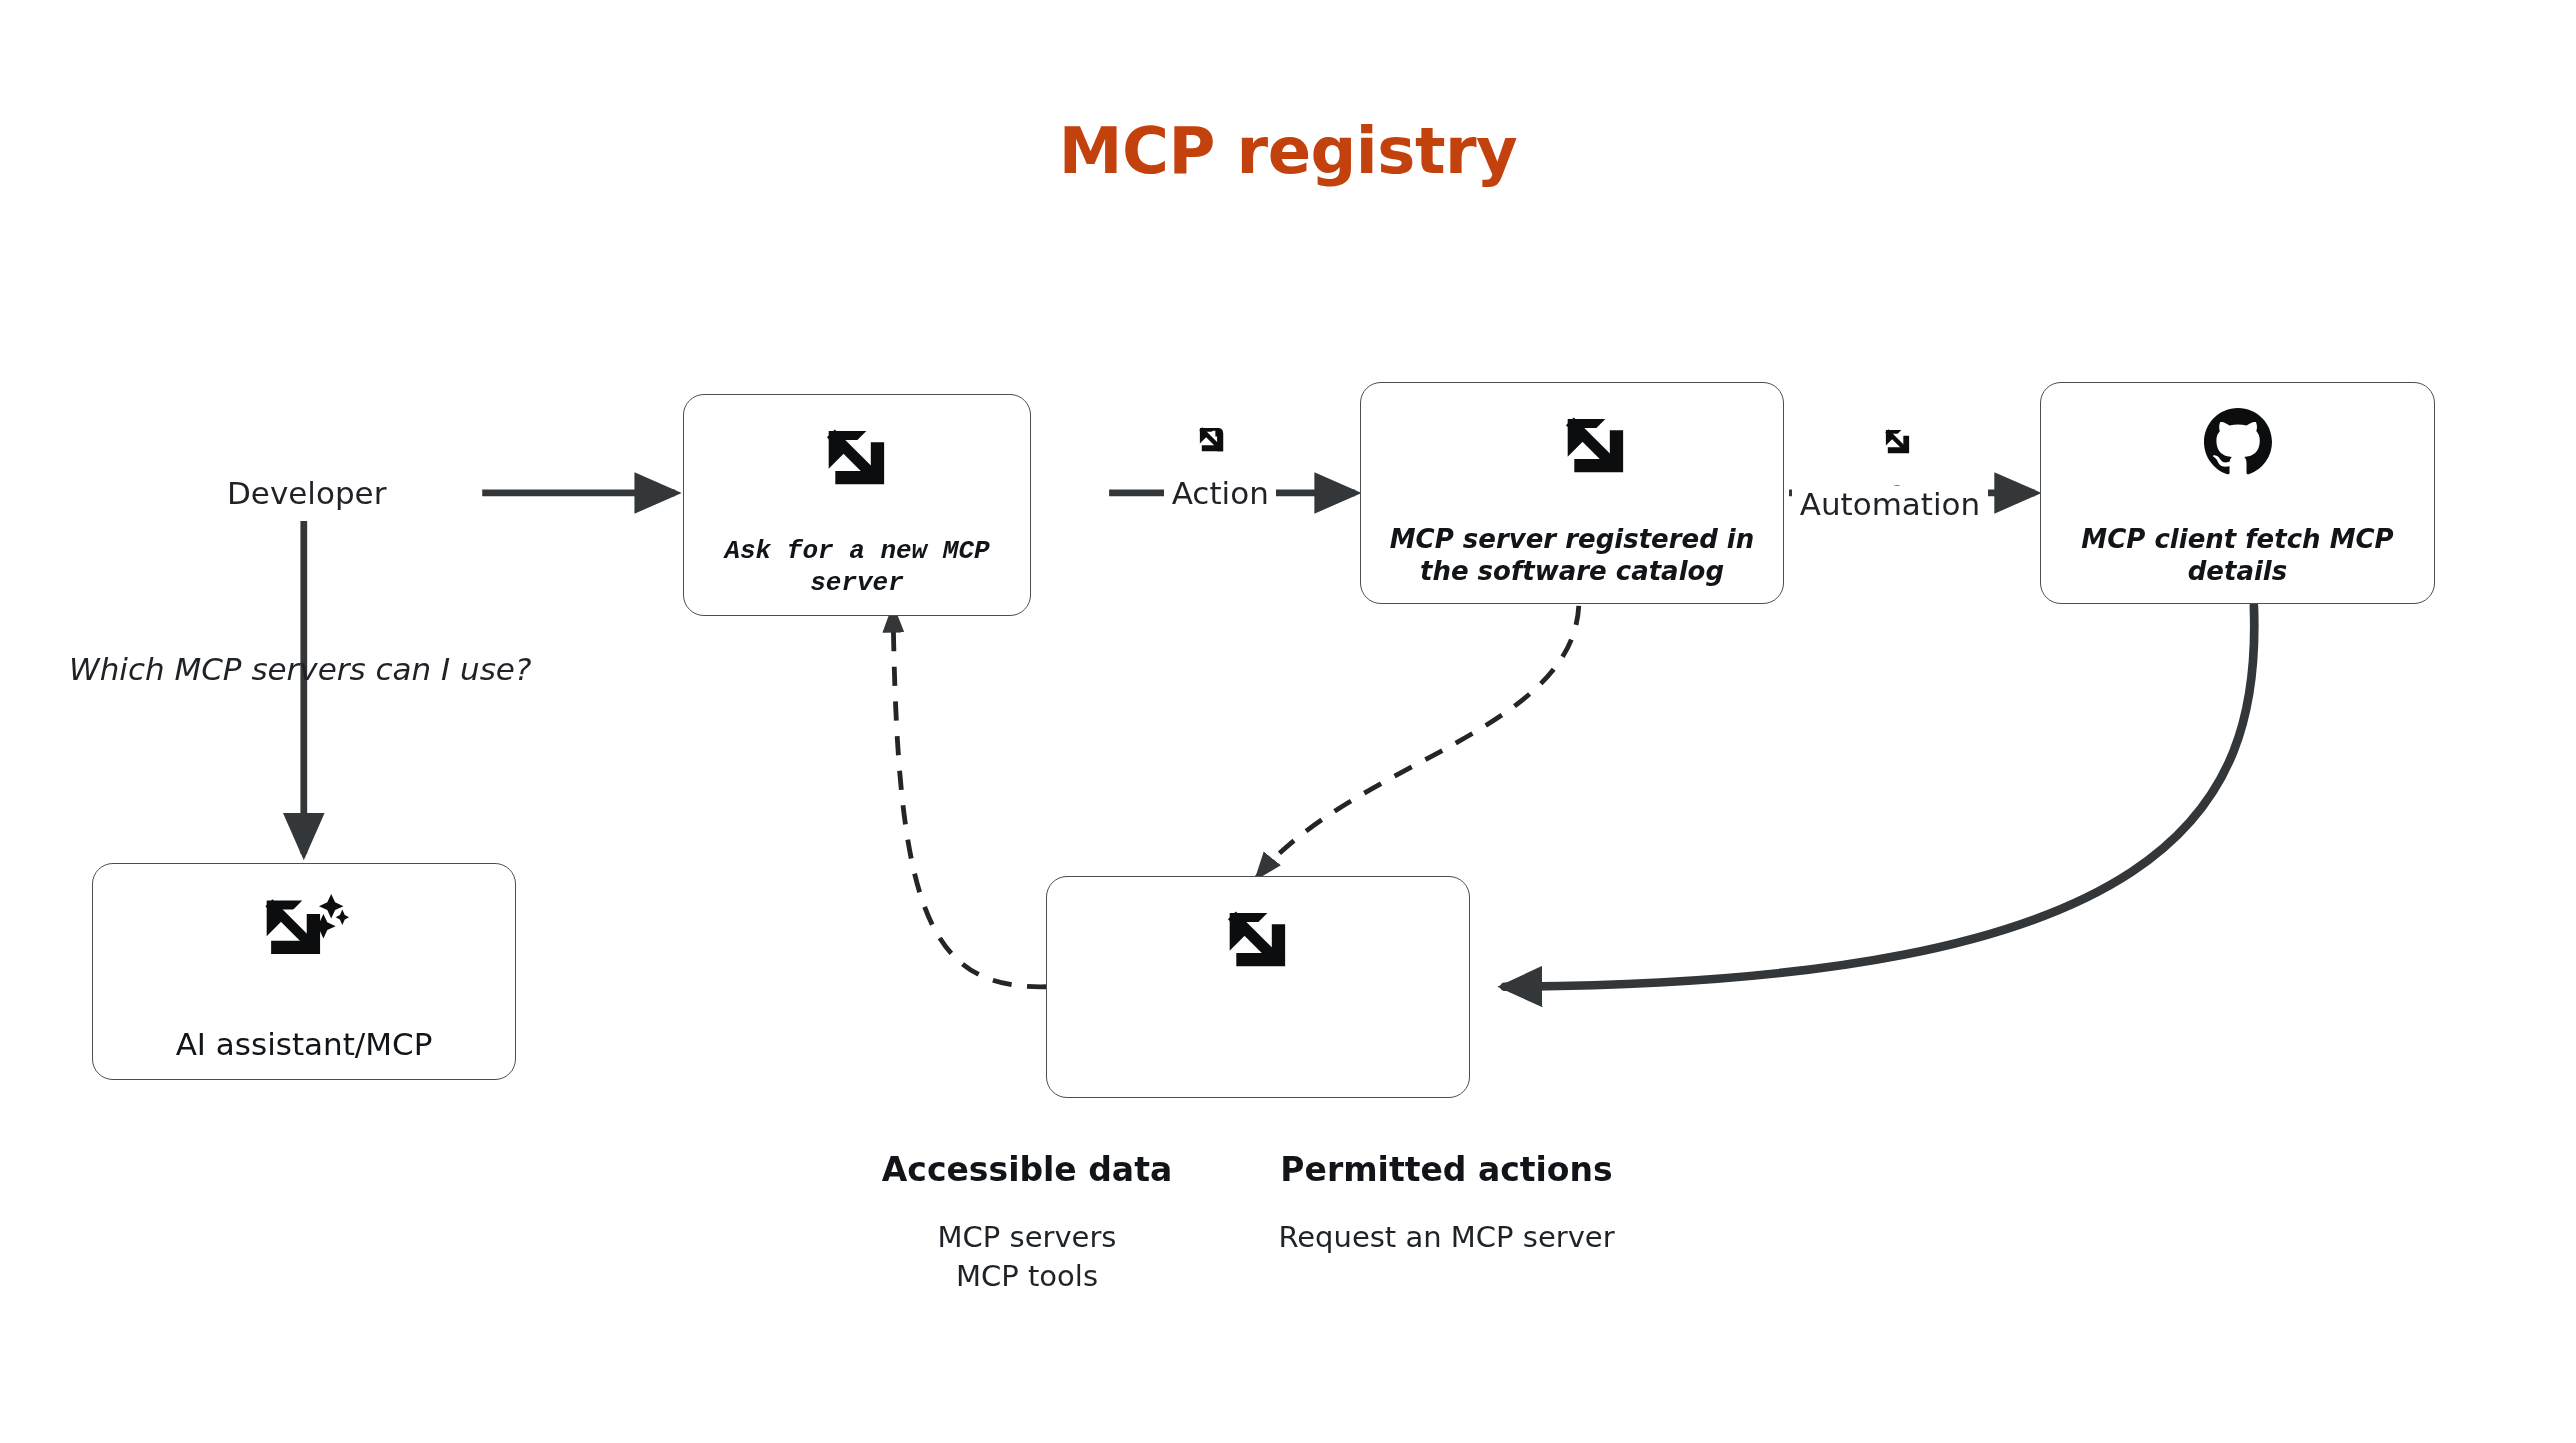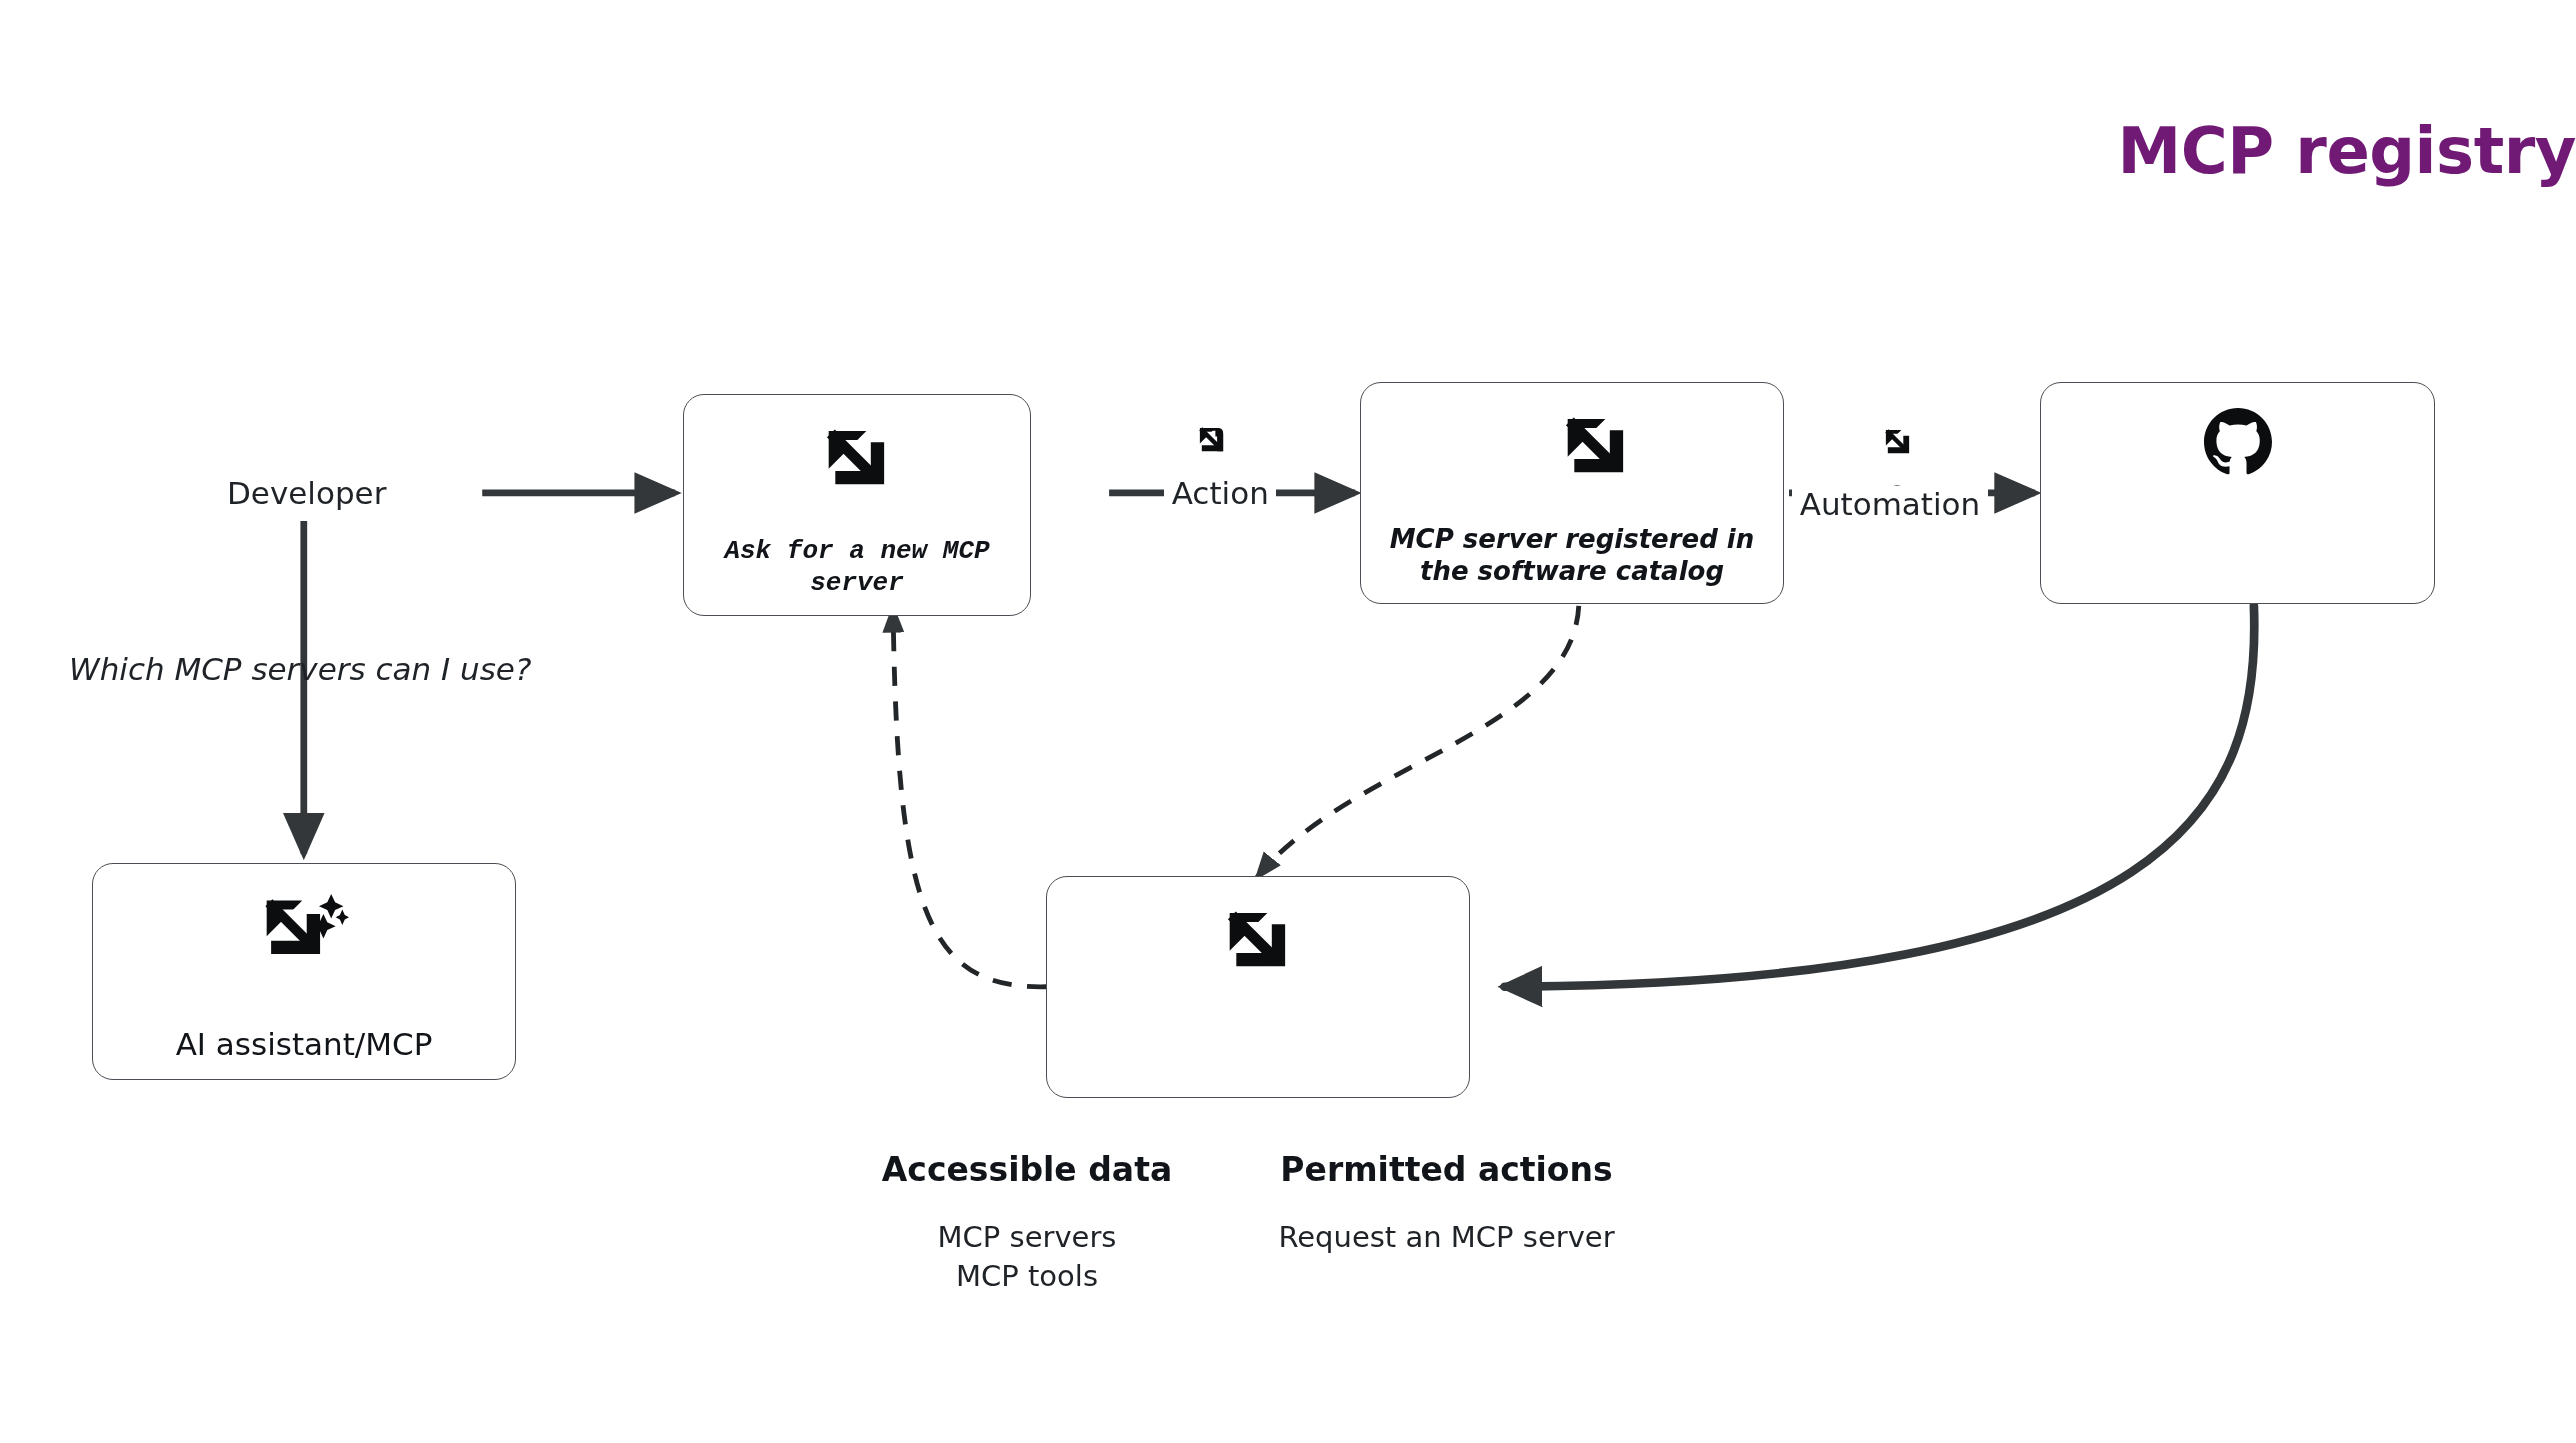--- a/index.html
+++ b/index.html
@@ -27,25 +27,25 @@
     top: 0;
     width: 2576px;
     height: 1444px;
     pointer-events: none;
   }
   .title {
     position: absolute;
     left: 0;
     top: 114px;
     width: 2576px;
-    text-align: right;
+    text-align: center;
     font-size: 64px;
     font-weight: 700;
     letter-spacing: -0.5px;
-    color: #701a75;
+    color: #c2410c;
   }
   .node {
     position: absolute;
     box-sizing: border-box;
     background: #ffffff;
     border: 1.9px solid #4a4f55;
     border-radius: 21px;
     display: flex;
     flex-direction: column;
     align-items: center;
@@ -240,20 +240,21 @@
       <svg viewBox="0 0 16 16" width="68" height="68" aria-hidden="true">
         <path fill="#0b0d0f" d="M8 0C3.58 0 0 3.58 0 8c0 3.54 2.29 6.53 5.47 7.59.4.07.55-.17.55-.38
           0-.19-.01-.82-.01-1.49-2.01.37-2.53-.49-2.69-.94-.09-.23-.48-.94-.82-1.13-.28-.15-.68-.52-.01-.53.63-.01
           1.08.58 1.23.82.72 1.21 1.87.87 2.33.66.07-.52.28-.87.51-1.07-1.78-.2-3.64-.89-3.64-3.95
           0-.87.31-1.59.82-2.15-.08-.2-.36-1.02.08-2.12 0 0 .67-.21 2.2.82a7.42 7.42 0 0 1 2-.27c.68
           0 1.36.09 2 .27 1.53-1.04 2.2-.82 2.2-.82.44 1.1.16 1.92.08 2.12.51.56.82 1.27.82 2.15 0
           3.07-1.87 3.75-3.65 3.95.29.25.54.73.54 1.48 0 1.07-.01 1.93-.01 2.2 0 .21.15.46.55.38A8.01
           8.01 0 0 0 16 8c0-4.42-3.58-8-8-8z"></path>
       </svg>
     </span>
+    <span class="node-label">MCP client fetch MCP details</span>
   </div>
 
   <div class="node big" style="left:1046px; top:876px; width:424px; height:222px;">
     <span class="node-icon">
       <svg viewBox="0 0 64 64" width="71" height="71" aria-hidden="true">
         <path d="M6 10 H40 L6 44 Z" fill="#0b0d0f"></path>
         <path d="M14 18 L34 18 L34 38 Z" fill="#ffffff"></path>
         <path d="M44 20 L56 20 V58 H12 V46 H44 Z" fill="#0b0d0f"></path>
         <path d="M8 12 L50 54" stroke="#0b0d0f" stroke-width="10" fill="none"></path>
       </svg>

